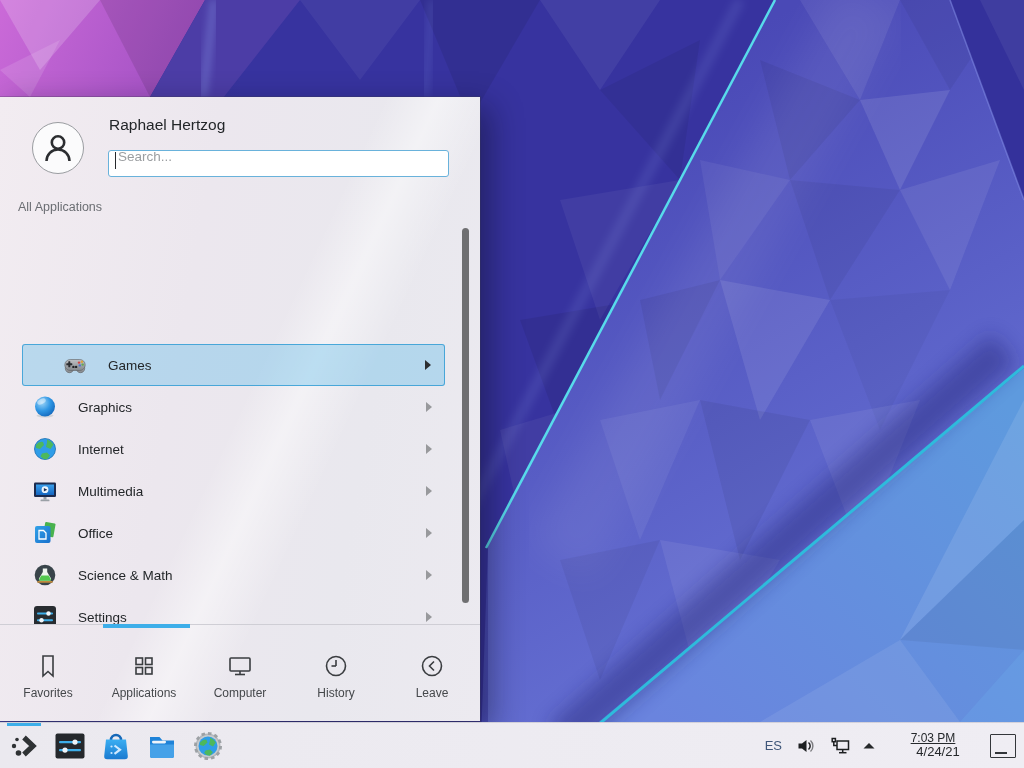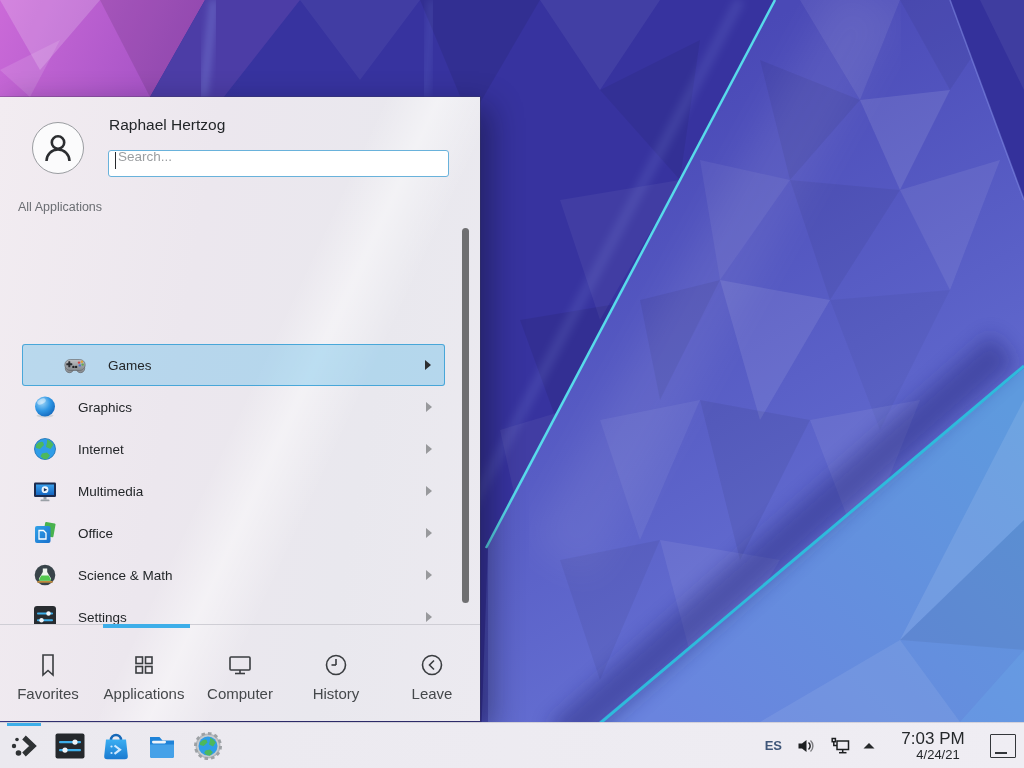--- a/index.html
+++ b/index.html
@@ -37,34 +37,34 @@
   .arrow { position:absolute; right:13px; top:50%; margin-top:-5px; width:0; height:0;
     border-left:6px solid #98999c; border-top:5px solid transparent; border-bottom:5px solid transparent; }
   .arrow.dark { border-left-color:#2c2e30; }
   .scrollbar { position:absolute; right:11px; top:9px; width:7px; height:375px; border-radius:3.5px; background:#6f6f71; }
 
   .separator { position:absolute; left:0; top:527px; width:480px; height:1px; background:#cfced5; }
   .tab-indicator { position:absolute; left:103px; top:527px; width:87px; height:4px; background:#3daee9; }
 
   .tabbar { position:absolute; left:0; top:531px; width:480px; height:93px; display:flex; }
   .tab { flex:1 1 0; display:flex; flex-direction:column; align-items:center; justify-content:center; gap:7px; padding-top:4px; }
-  .tab .tlabel { font-size:15px; color:#45484b; }
+  .tab .tlabel { font-size:12px; color:#45484b; }
 
   
   .taskbar { position:absolute; left:0; bottom:0; width:1024px; height:46px;
     background:linear-gradient(90deg,#ebe9ef,#efedf3); border-top:1px solid rgba(90,90,110,.18);
     display:flex; align-items:center; }
   .tb-apps { display:flex; align-items:center; gap:12px; padding-left:7px; height:100%; }
   .tb-btn { position:relative; width:34px; height:100%; display:flex; align-items:center; justify-content:center; }
   .tb-btn .active-line { position:absolute; left:0; top:0; width:34px; height:3px; background:#3daee9; }
   .tray { margin-left:auto; display:flex; align-items:center; height:100%; }
-  .kb-layout { font-size:13px; font-weight:bold; color:#3f5679; margin-right:15px; }
+  .kb-layout { font-size:13px; font-weight:normal; color:#3f5679; margin-right:15px; }
   .tray-ic { display:flex; align-items:center; justify-content:center; }
   .clockblk { width:86px; text-align:center; line-height:1.05; margin:0 6px 0 14px; }
-  .clock-time { font-size:17px; color:#25282b; }
+  .clock-time { font-size:12px; color:#25282b;text-decoration:underline; }
   .clock-date { font-size:13px; color:#25282b; margin-left:10px; }
   .show-desktop { width:26px; height:24px; border:1.6px solid #33363a; border-radius:1px; margin:0 8px 0 8px; position:relative; }
   .show-desktop::after { content:""; position:absolute; left:4px; bottom:3px; width:12px; height:1.6px; background:#33363a; }
 </style>
 </head>
 <body>
 
 <div class="screen">
 
   <svg class="wallpaper" width="1024" height="768" viewBox="0 0 1024 768">

